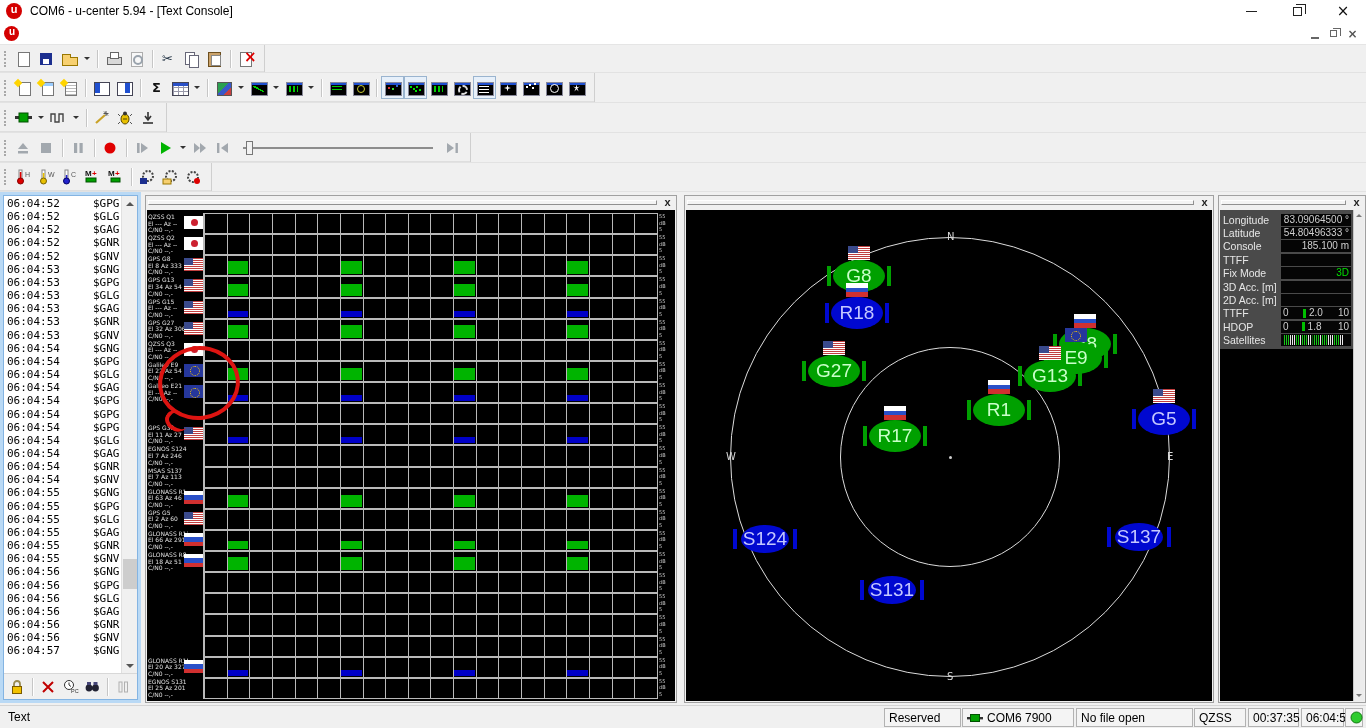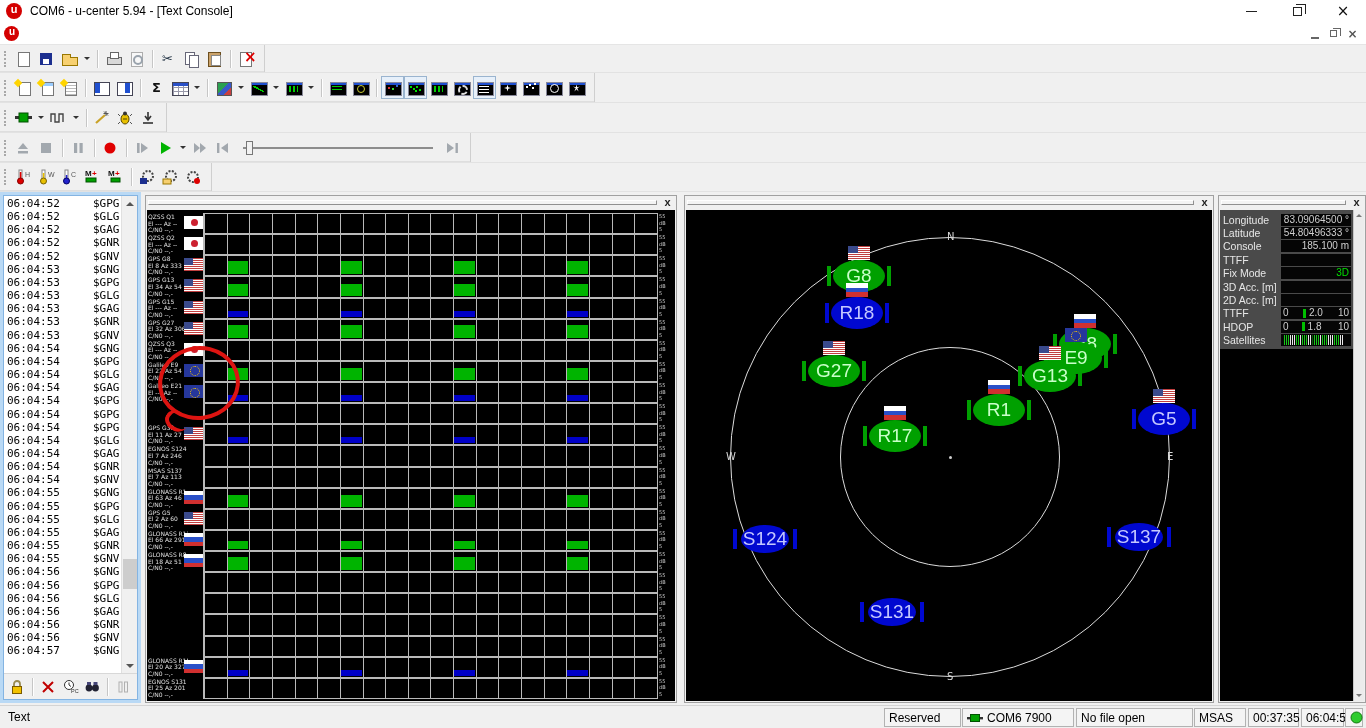--- a/index.html
+++ b/index.html
@@ -1010,21 +1010,21 @@
             <div class="wing r"></div>
             <div class="ell"></div>
             <div class="slabel">S124</div>
           </div>
           <div class="sat blue sbas" style="left: 421px; top: 309px;">
             <div class="wing l"></div>
             <div class="wing r"></div>
             <div class="ell"></div>
             <div class="slabel">S137</div>
           </div>
-          <div class="sat blue sbas" style="left: 174px; top: 384px;">
+          <div class="sat blue sbas" style="left: 174px; top: 362px;">
             <div class="wing l"></div>
             <div class="wing r"></div>
             <div class="ell"></div>
             <div class="slabel">S131</div>
           </div>
         </div>
     </div>
   </div>
 
   <div class="panel" style="left:1218px;top:195px;width:148px;height:508px;">
@@ -1134,21 +1134,21 @@
               <rect x="13" y="4" width="3" height="2.4" fill="#333"></rect>
               <rect x="3.5" y="1.5" width="9" height="7" fill="#00a000" stroke="#005000"></rect>
             </svg>
           </span>
           <span>COM6 7900</span>
         </div>
         <div class="scell" style="left: 1076px; width: 117px;">
           <span>No file open</span>
         </div>
         <div class="scell" style="left: 1194px; width: 52px;">
-          <span>MSAS</span>
+          <span>QZSS</span>
         </div>
         <div class="scell" style="left: 1248px; width: 51px;">
           <span>00:37:35</span>
         </div>
         <div class="scell" style="left: 1301px; width: 43px;">
           <span>06:04:57</span>
         </div>
         <div class="scell" style="left: 1345px; width: 18px;">
           <span style="margin-right: 0px; display: inline-flex;">
             <svg width="13" height="13" viewBox="0 0 13 13">

